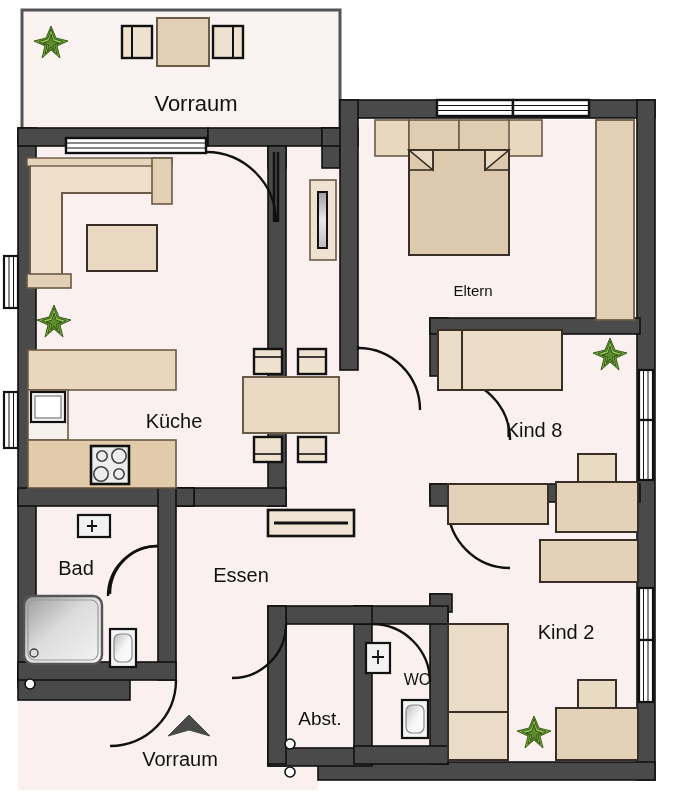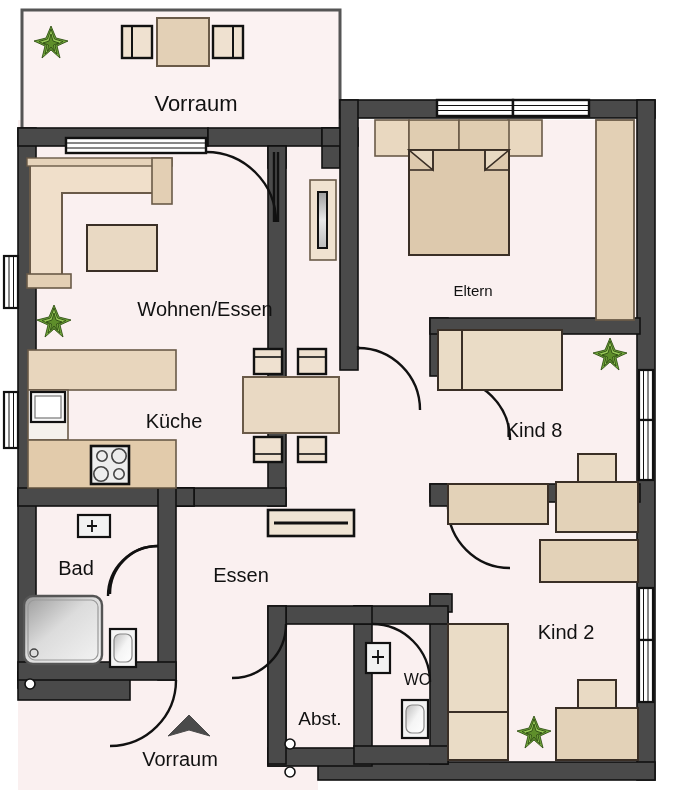--- a/index.html
+++ b/index.html
@@ -343,21 +343,20 @@
     <circle cx="290" cy="772" r="5" fill="#ffffff" stroke="#111111" stroke-width="1.6"></circle>
   </g>
 
   <g>
     <path d="M189,715 L210,736 L189,730 L168,736 Z" fill="#4a4a4a" stroke="#4a4a4a" stroke-width="1"></path>
   </g>
 
 </svg>
 
 <div class="room-label" style="left:196px;top:104px;font-size:22px;transform:translate(-50%,-50%);">Vorraum</div>
-<div class="room-label" style="left:205px;top:309px;font-size:20px;transform:translate(-50%,-50%);">Wohnen/Essen</div>
 <div class="room-label" style="left:137px;top:421px;font-size:20px;transform:translate(-50%,-50%);margin-left:37px;">Küche</div>
 <div class="room-label" style="left:76px;top:568px;font-size:20px;transform:translate(-50%,-50%);text-align:center;">Bad</div>
 <div class="room-label" style="left:241px;top:575px;font-size:20px;transform:translate(-50%,-50%);">Essen</div>
 <div class="room-label" style="left:180px;top:759px;font-size:20px;transform:translate(-50%,-50%);">Vorraum</div>
 <div class="room-label" style="left:320px;top:687px;font-size:19px;transform:translate(-50%,-50%);margin-top:31px;">Abst.</div>
 <div class="room-label" style="left:417px;top:680px;font-size:16px;transform:translate(-50%,-50%);">WC</div>
 <div class="room-label" style="left:473px;top:290px;font-size:15px;transform:translate(-50%,-50%);">Eltern</div>
 <div class="room-label" style="left:534px;top:430px;font-size:20px;transform:translate(-50%,-50%);">Kind 8</div>
 <div class="room-label" style="left:566px;top:632px;font-size:20px;transform:translate(-50%,-50%);">Kind 2</div>
 

